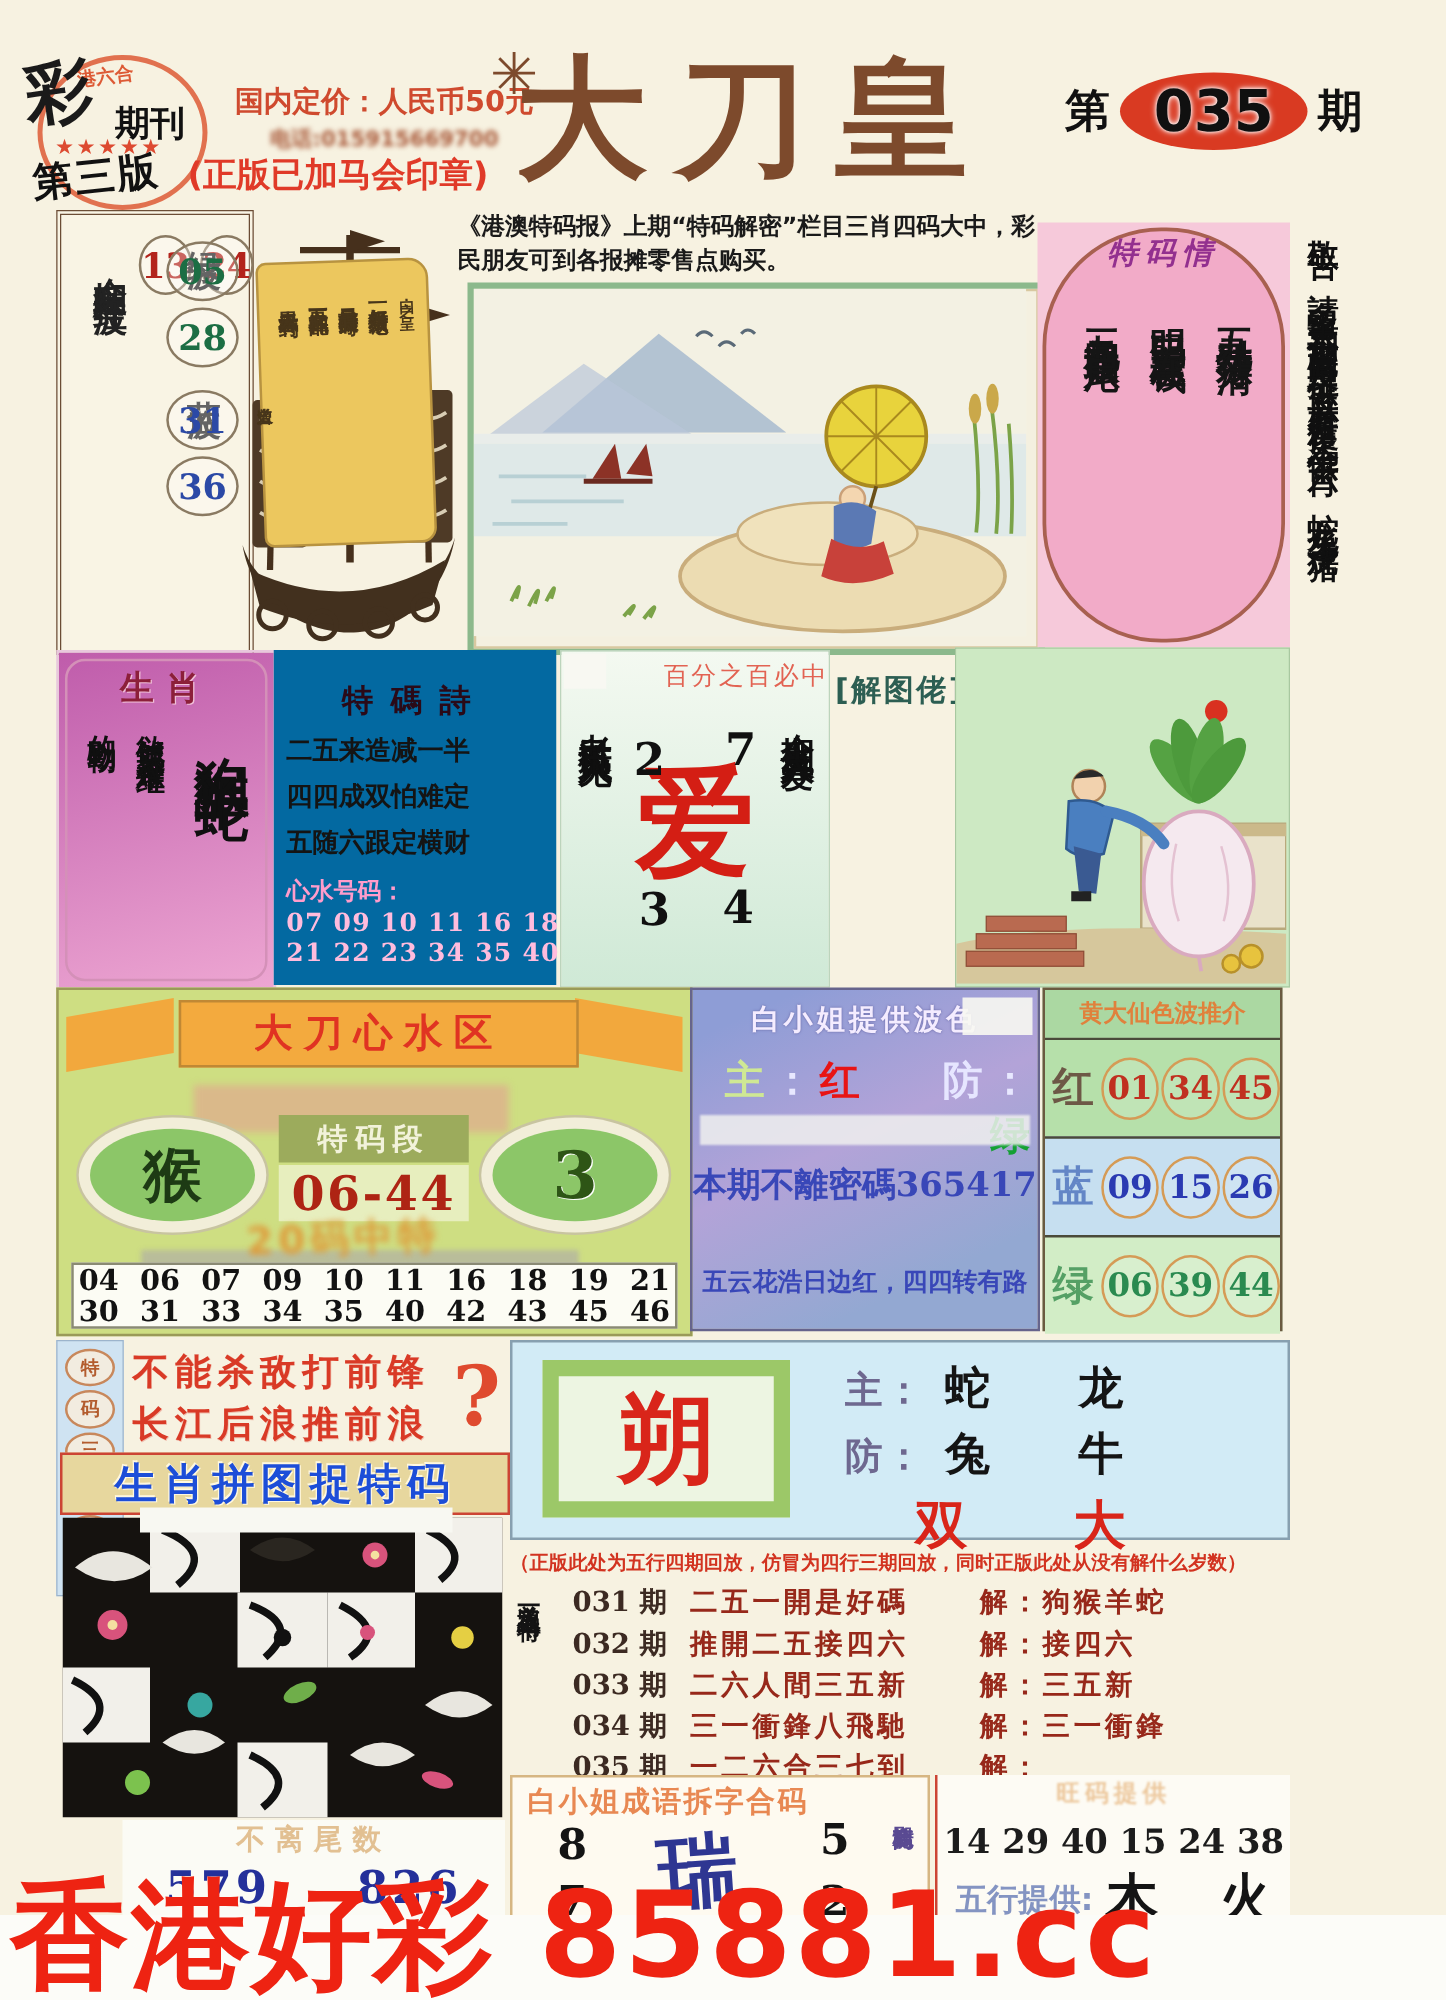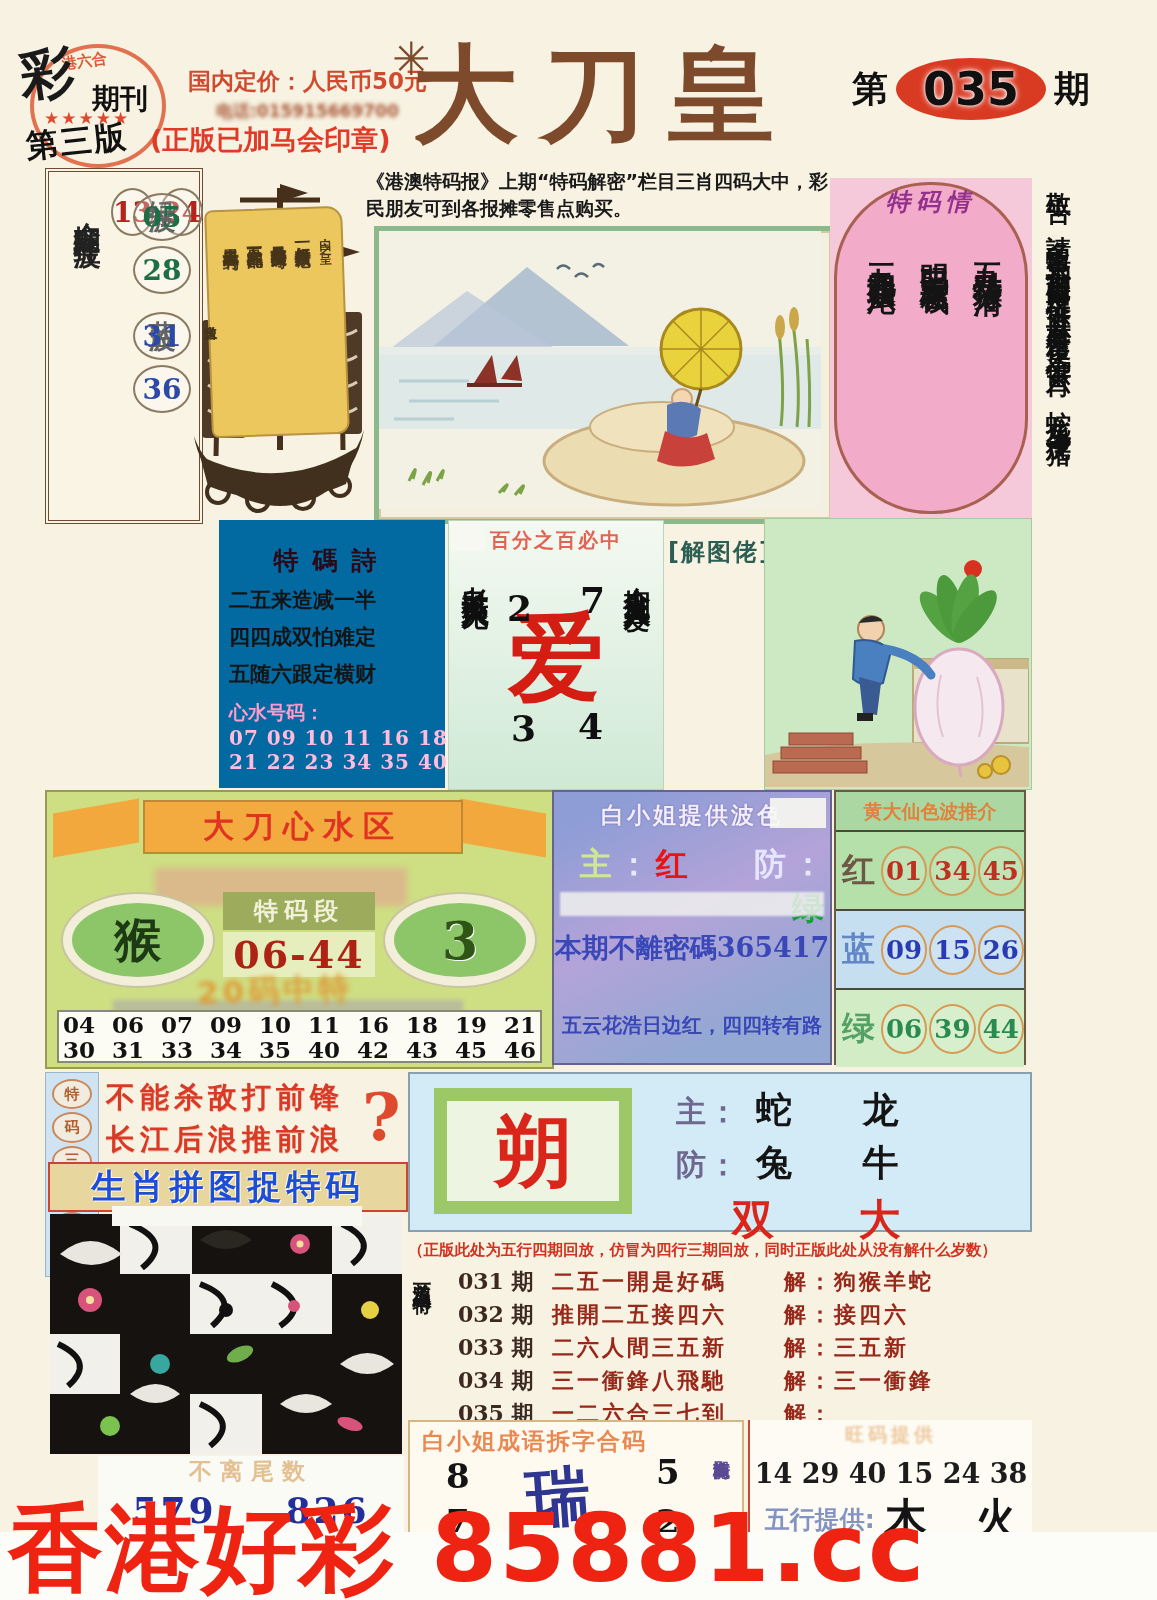--- a/index.html
+++ b/index.html
@@ -66,21 +66,21 @@
   .zo-animals{font-size:44px;font-weight:bold;color:#101010;letter-spacing:8px;margin-left:12px;font-family:"DejaVu Serif",serif;}
   .zo-p{font-size:23px;font-weight:bold;color:#101010;margin-left:8px;letter-spacing:4px;}
 
   .poem-box{left:219px;top:520px;width:226px;height:268px;background:#0369a1;padding:24px 10px;box-sizing:border-box;}
   .poem-title{text-align:center;font-size:25px;font-weight:bold;color:#2a0a18;letter-spacing:14px;}
   .poem-line{font-size:21px;font-weight:bold;color:#141414;margin-top:9px;white-space:nowrap;}
   .xinshui-label{margin-top:12px;color:#ff9ccb;font-size:19px;font-weight:bold;}
   .xinshui-row{color:#ffbcdd;font-size:20px;font-weight:bold;letter-spacing:1px;font-family:"DejaVu Serif",serif;white-space:nowrap;}
 
   .love-box{left:448px;top:520px;width:214px;height:268px;background:linear-gradient(180deg,#f4f9f1,#cfe9d6);border:1px solid #bcd4bc;}
-  .love-title{position:absolute;top:6px;left:0;right:0;text-align:center;font-size:20px;font-weight:bold;color:#e04a38;
+  .love-title{position:absolute;top:6px;left:0;right:0;text-align:right;font-size:20px;font-weight:normal;color:#e04a38;
               letter-spacing:2px;opacity:.85;filter:blur(.4px);}
   .love-left{position:absolute;left:8px;top:44px;font-size:27px;font-weight:bold;color:#0f0f0f;letter-spacing:3px;}
   .love-right{position:absolute;right:8px;top:44px;font-size:27px;font-weight:bold;color:#0f0f0f;letter-spacing:3px;}
   .love-char{position:absolute;left:50%;top:52%;transform:translate(-50%,-50%);font-size:96px;font-weight:bold;color:#d41e14;
              font-family:"DejaVu Serif",serif;}
   .love-n{position:absolute;font-size:36px;font-weight:bold;color:#101010;font-family:"DejaVu Serif",serif;}
 
   .pic-label{left:668px;top:536px;font-size:24px;font-weight:bold;color:#2c5e52;letter-spacing:2px;}
   .radish-wrap{left:764px;top:518px;width:266px;height:270px;background:#cde9c3;border:1px solid #a8c8a0;}
 
@@ -284,20 +284,29 @@
     <div class="pink-title">特码情</div>
     <div class="pink-cols">
       <div class="pink-col">五九对错须分清</div>
       <div class="pink-col">明码三六赢在钱</div>
       <div class="pink-col">三九相遇取八尾</div>
     </div>
   </div>
 
   <div class="abs right-strip">敬告：請多留意本刊玄機圖及提供五肖必有所獲（馬会供六肖：蛇龙兔牛虎猪）</div>
 
+  <div class="abs zodiac-box">
+    <div class="zodiac-frame"></div>
+    <div class="zodiac-title">生肖</div>
+    <div class="zodiac-cols">
+      <div class="zo-animals">狗猴羊蛇</div>
+      <div class="zo-p">欲钱买三餐难继</div>
+      <div class="zo-p">的勤物</div>
+    </div>
+  </div>
 
   <div class="abs poem-box">
     <div class="poem-title">特碼詩</div>
     <div class="poem-line">二五来造减一半</div>
     <div class="poem-line">四四成双怕难定</div>
     <div class="poem-line">五随六跟定横财</div>
     <div class="xinshui-label">心水号码：</div>
     <div class="xinshui-row">07 09 10 11 16 18 19</div>
     <div class="xinshui-row">21 22 23 34 35 40 42</div>
   </div>

